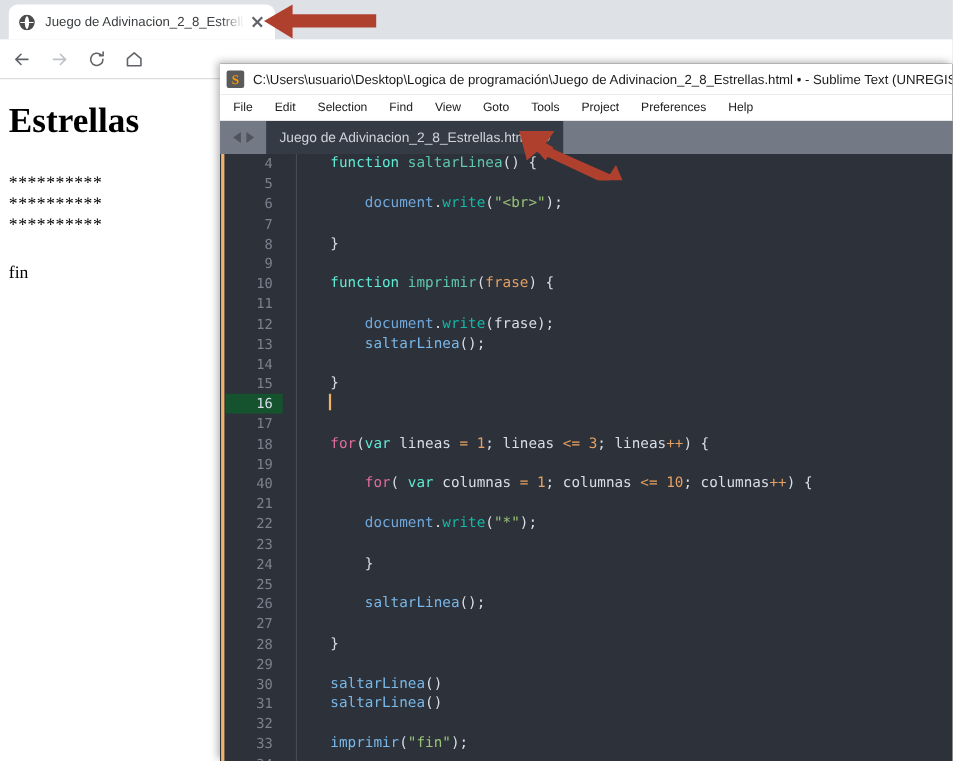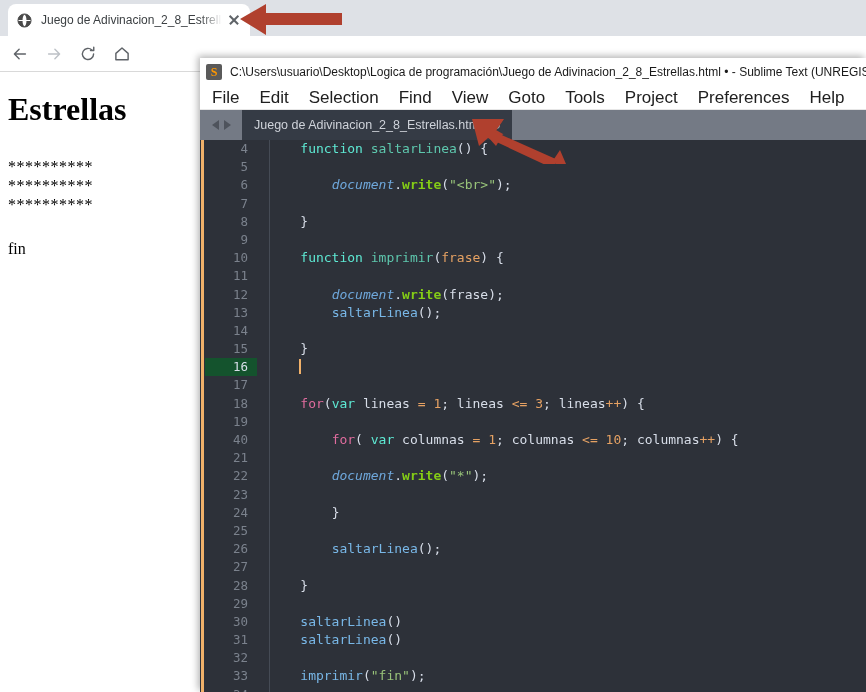--- a/index.html
+++ b/index.html
@@ -121,21 +121,21 @@
   .st-logo span { color: #ff9800; font-size: 12px; font-weight: bold; font-family:"Liberation Serif",serif; line-height:1;}
   .st-title {
     font-size: 12px; color: #1a1a1a; white-space: nowrap; flex: 1 1 auto; overflow: hidden;
   }
   .st-menubar {
     height: 24px; background: #ffffff;
     display: flex; align-items: center; padding-left: 12px;
     border-bottom: 1px solid #e6e6e6;
   }
   .st-menu-item {
-    font-size: 17px; color: #202020; margin-right: 20px; cursor: default;
+    font-size: 11px; color: #202020; margin-right: 20px; cursor: default;
     white-space: nowrap;
   }
   .st-tabstrip {
     height: 30px; background: #21252b;
     display: flex; align-items: stretch;
   }
   .st-tabarrows {
     width: 42px; flex: 0 0 42px; background: #747a85;
     display: flex; align-items: center; justify-content: center; gap: 5px;
   }
@@ -183,22 +183,22 @@
   .cl { position: relative; }
   .ln.active { background: #14532d; color: #d8dee9; margin-right: -9px; padding-right: 9px;}
   .cursor {
     display:inline-block; width: 2px; height: 15px; background: #f0b16a;
     vertical-align: -3px; margin-left: -1px;
   }
   
   .t-kw   { color: #5eead4; }   
   .t-for  { color: #e06c9e; }                       
   .t-fn   { color: #5ec8ae; }                       
-  .t-obj  { color: #6fa8dc; font-style: italic; }   
-  .t-meth { color: #84cc16; font-weight: bold; }                       
+  .t-obj  { color: #6fa8dc; }   
+  .t-meth { color: #14b8a6; }                       
   .t-call { color: #79b8e8; }                       
   .t-str  { color: #98c379; }                       
   .t-num  { color: #e5a163; }                       
   .t-op   { color: #e5a163; }                       
   .t-par  { color: #e5a163; }                       
   .t-punc { color: #d8dee9; }
   .t-plain{ color: #d8dee9; }
 
   
   .arrow { position: absolute; pointer-events: none; }

